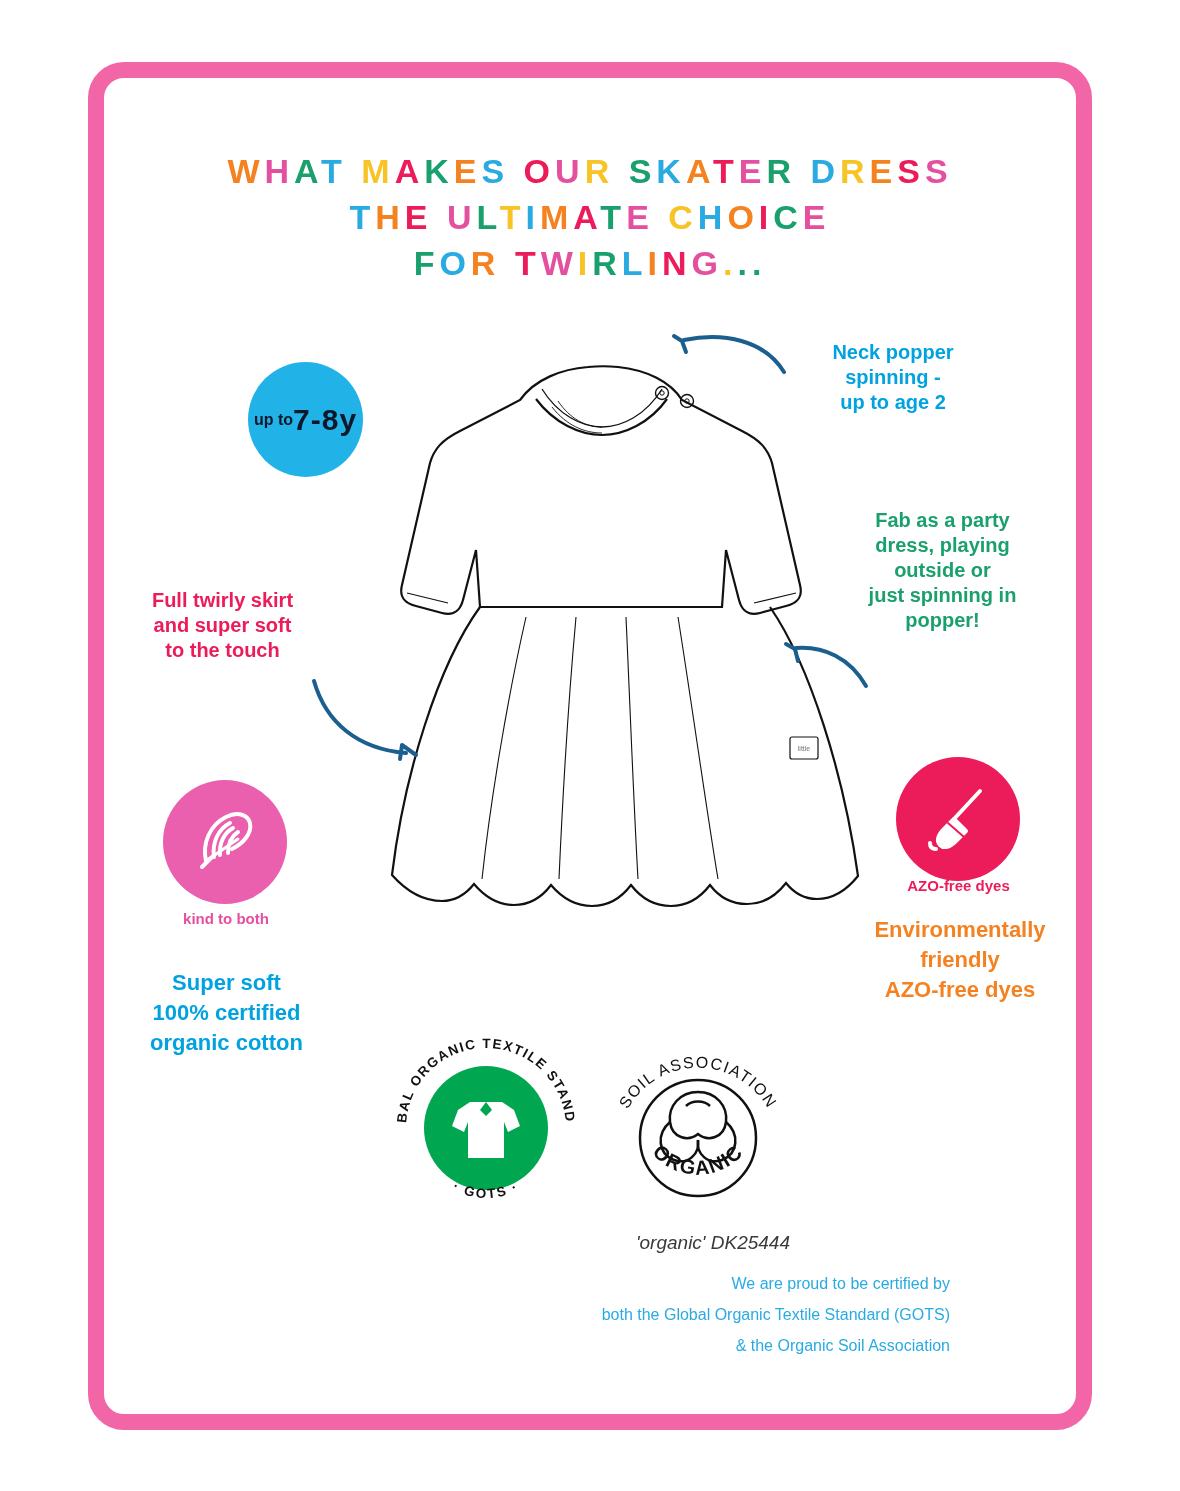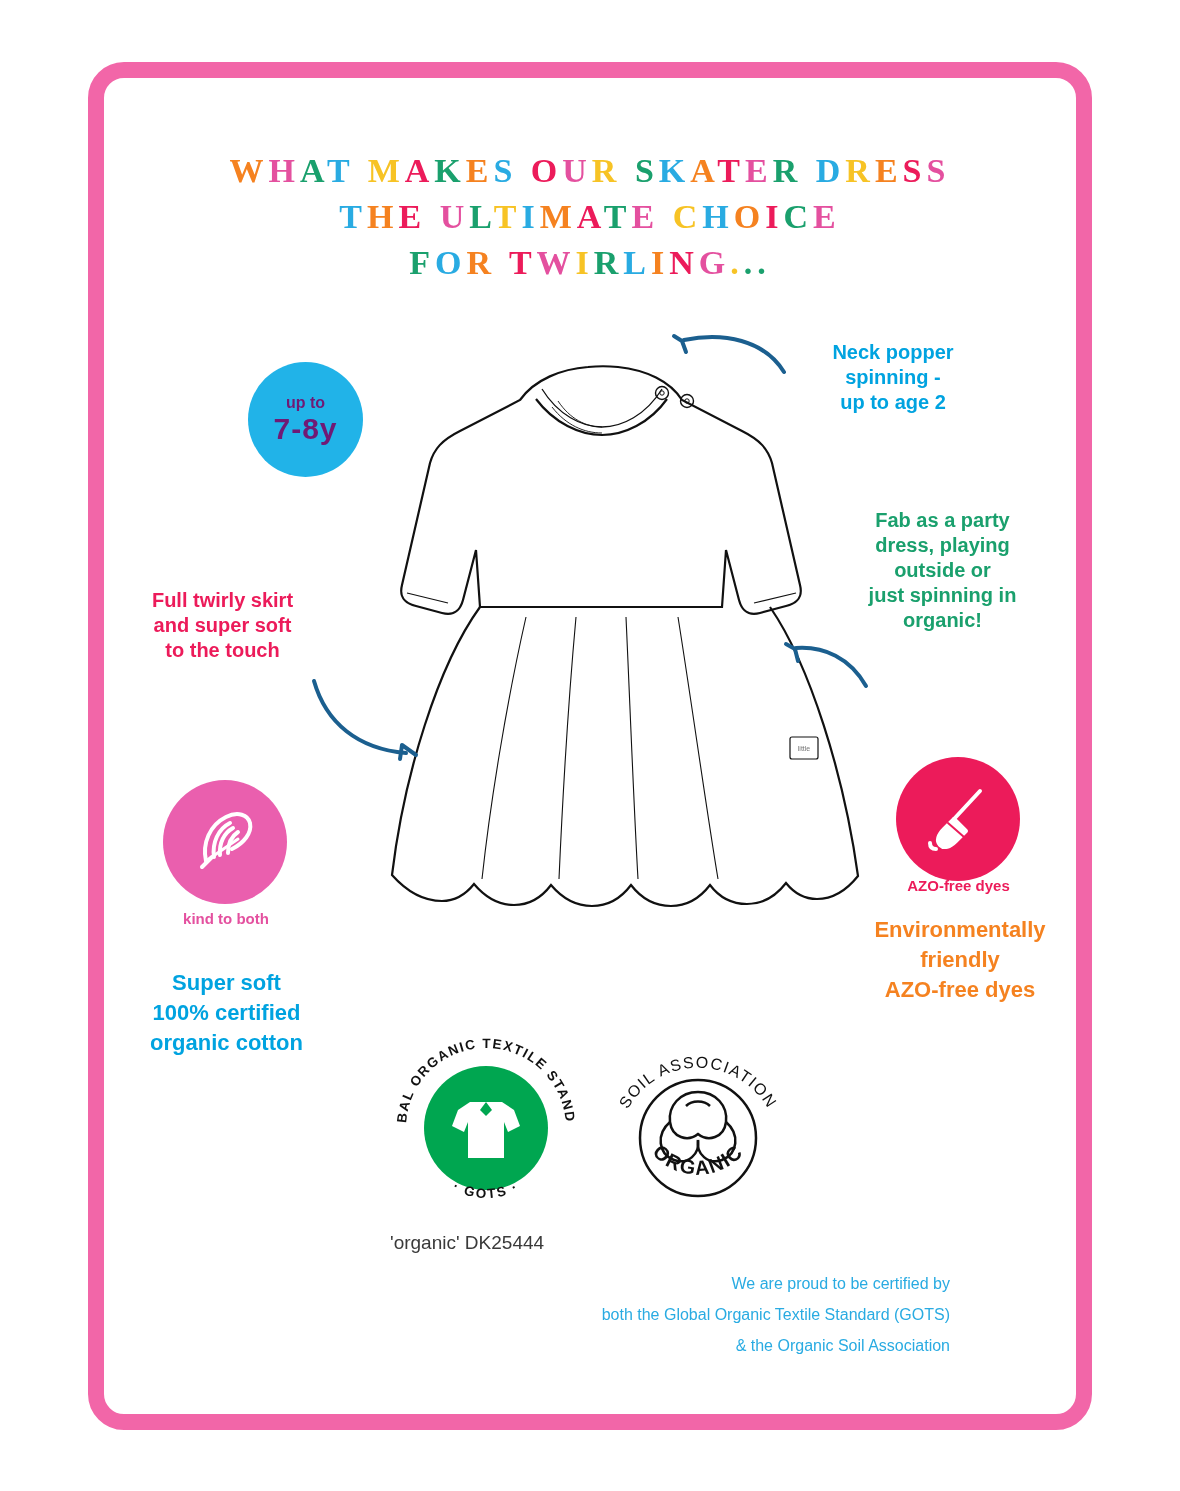--- a/index.html
+++ b/index.html
@@ -34,21 +34,21 @@
     position: absolute;
     left: 120px;
     top: 148px;
     width: 940px;
     text-align: center;
     font-weight: bold;
     font-size: 34px;
     letter-spacing: 5px;
     line-height: 46px;
   }
-  .title .ln { display: block; white-space: pre; font-family: Liberation Serif, serif; }
+  .title .ln { display: block; white-space: pre; }
   .title span.ch { display: inline; }
 
   
   .dress-wrap {
     position: absolute;
     left: 330px;
     top: 345px;
     width: 540px;
     height: 625px;
   }
@@ -56,23 +56,23 @@
 
   
   .badge-age {
     position: absolute;
     left: 248px;
     top: 362px;
     width: 115px;
     height: 115px;
     border-radius: 50%;
     background: #21b3e8;
-    color: #701a75;
+    color: #0f172a;
     display: flex;
-    flex-direction: column;
+    flex-direction: row;
     align-items: center;
     justify-content: center;
     text-align: center;
   }
   .badge-age .small { font-size: 16px; font-weight: bold; line-height: 18px; }
   .badge-age .big { font-size: 30px; font-weight: bold; letter-spacing: 1px; line-height: 34px; }
 
   .badge-skin {
     position: absolute;
     left: 163px;
@@ -183,23 +183,24 @@
     height: 200px;
   }
   .gots-logo { position: absolute; left: 0; top: 0; }
   .soil-logo { position: absolute; left: 212px; top: 0; }
 
   .cert-code {
     position: absolute;
     left: 390px;
     top: 1232px;
     width: 400px;
-    text-align: left;
+    text-align: right;
     color: #3a3a3a;
     font-size: 19px;
+    font-style: italic;
   }
   .cert-text {
     position: absolute;
     left: 230px;
     top: 1268px;
     width: 720px;
     text-align: right;
     color: #29abe2;
     font-size: 16px;
     line-height: 31px;
@@ -290,21 +291,21 @@
     <div>Neck popper</div>
     <div>spinning -</div>
     <div>up to age 2</div>
   </div>
 
   <div class="callout callout-fab">
     <div>Fab as a party</div>
     <div>dress, playing</div>
     <div>outside or</div>
     <div>just spinning in</div>
-    <div>organic!</div>
+    <div>popper!</div>
   </div>
 
   <div class="callout callout-skirt">
     <div>Full twirly skirt</div>
     <div>and super soft</div>
     <div>to the touch</div>
   </div>
 
   <div class="badge-skin">
     <svg width="78" height="78" viewBox="0 0 78 78" fill="none" stroke="#ffffff" stroke-width="4" stroke-linecap="round" stroke-linejoin="round">

